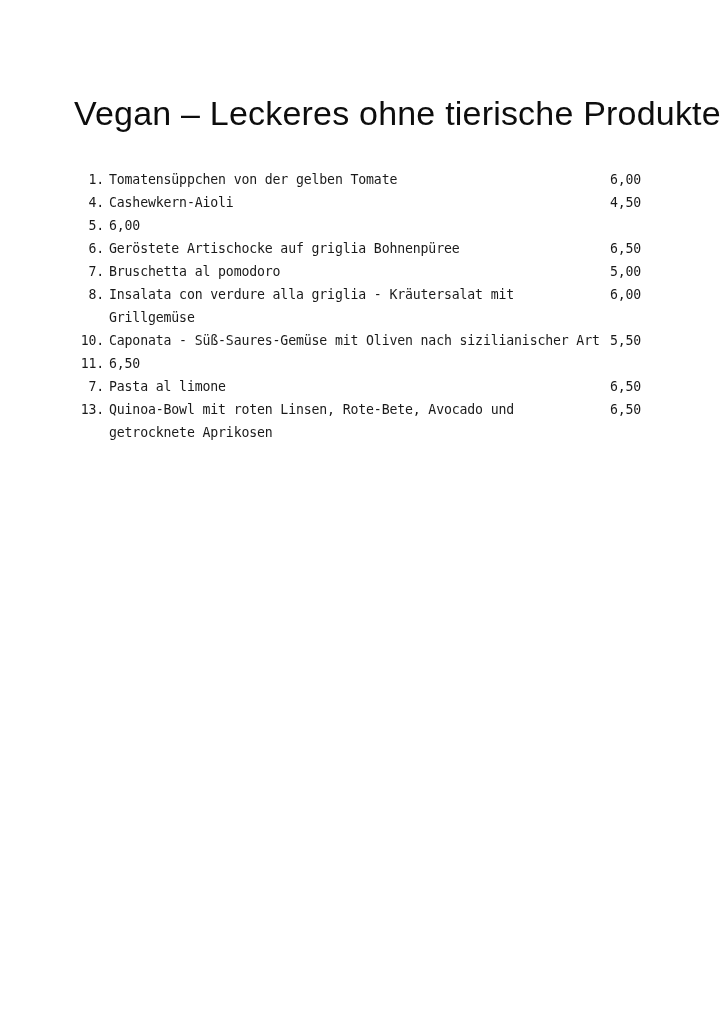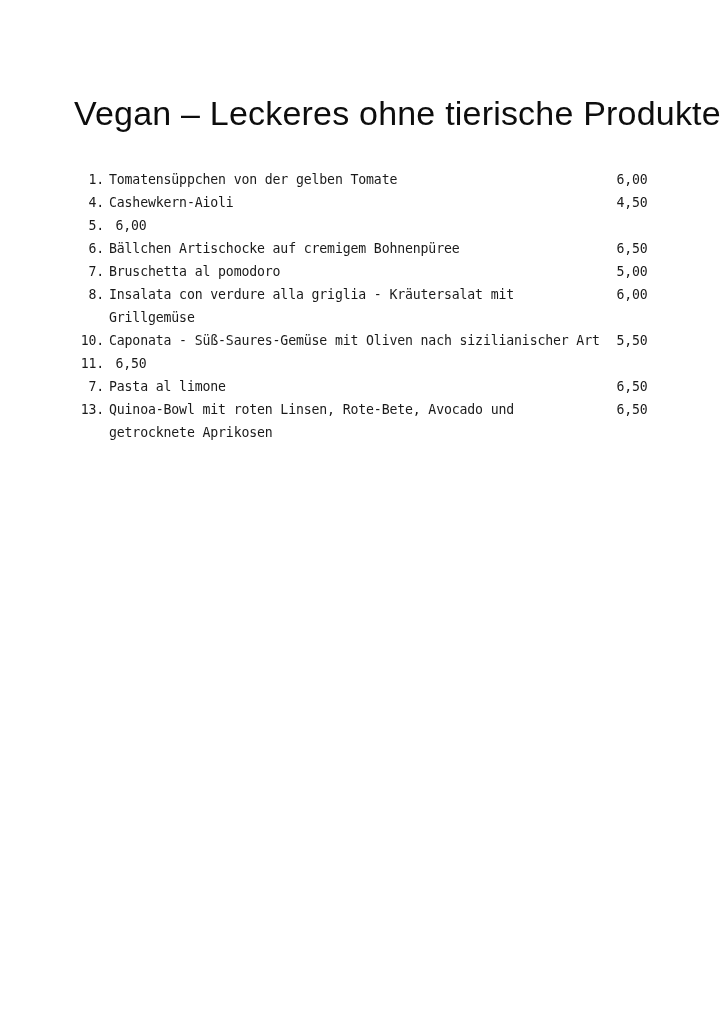--- a/index.html
+++ b/index.html
@@ -61,21 +61,21 @@
   }
 
   .item-name {
     flex: 1 1 auto;
     padding-right: 10px;
     word-break: normal;
   }
 
   .item-price {
     flex: 0 0 44px;
-    text-align: center;
+    text-align: left;
     white-space: nowrap;
   }
 </style>
 </head>
 <body>
 
 <div class="page">
 
   <h1 class="menu-title">Vegan – Leckeres ohne tierische Produkte</h1>
 
@@ -89,21 +89,21 @@
         <span class="item-number">4.</span>
         <span class="item-name">Cashewkern-Aioli</span>
         <span class="item-price">4,50</span>
       </div>
       <div class="menu-row">
         <span class="item-number">5.</span>
         <span class="item-price">6,00</span>
       </div>
       <div class="menu-row">
         <span class="item-number">6.</span>
-        <span class="item-name">Bällchen Artischocke auf cremigem Bohnenpüree</span>
+        <span class="item-name">Geröstete Artischocke auf griglia Bohnenpüree</span>
         <span class="item-price">6,50</span>
       </div>
       <div class="menu-row">
         <span class="item-number">7.</span>
         <span class="item-name">Bruschetta al pomodoro</span>
         <span class="item-price">5,00</span>
       </div>
       <div class="menu-row">
         <span class="item-number">8.</span>
         <span class="item-name">Insalata con verdure alla griglia - Kräutersalat mit Grillgemüse</span>

